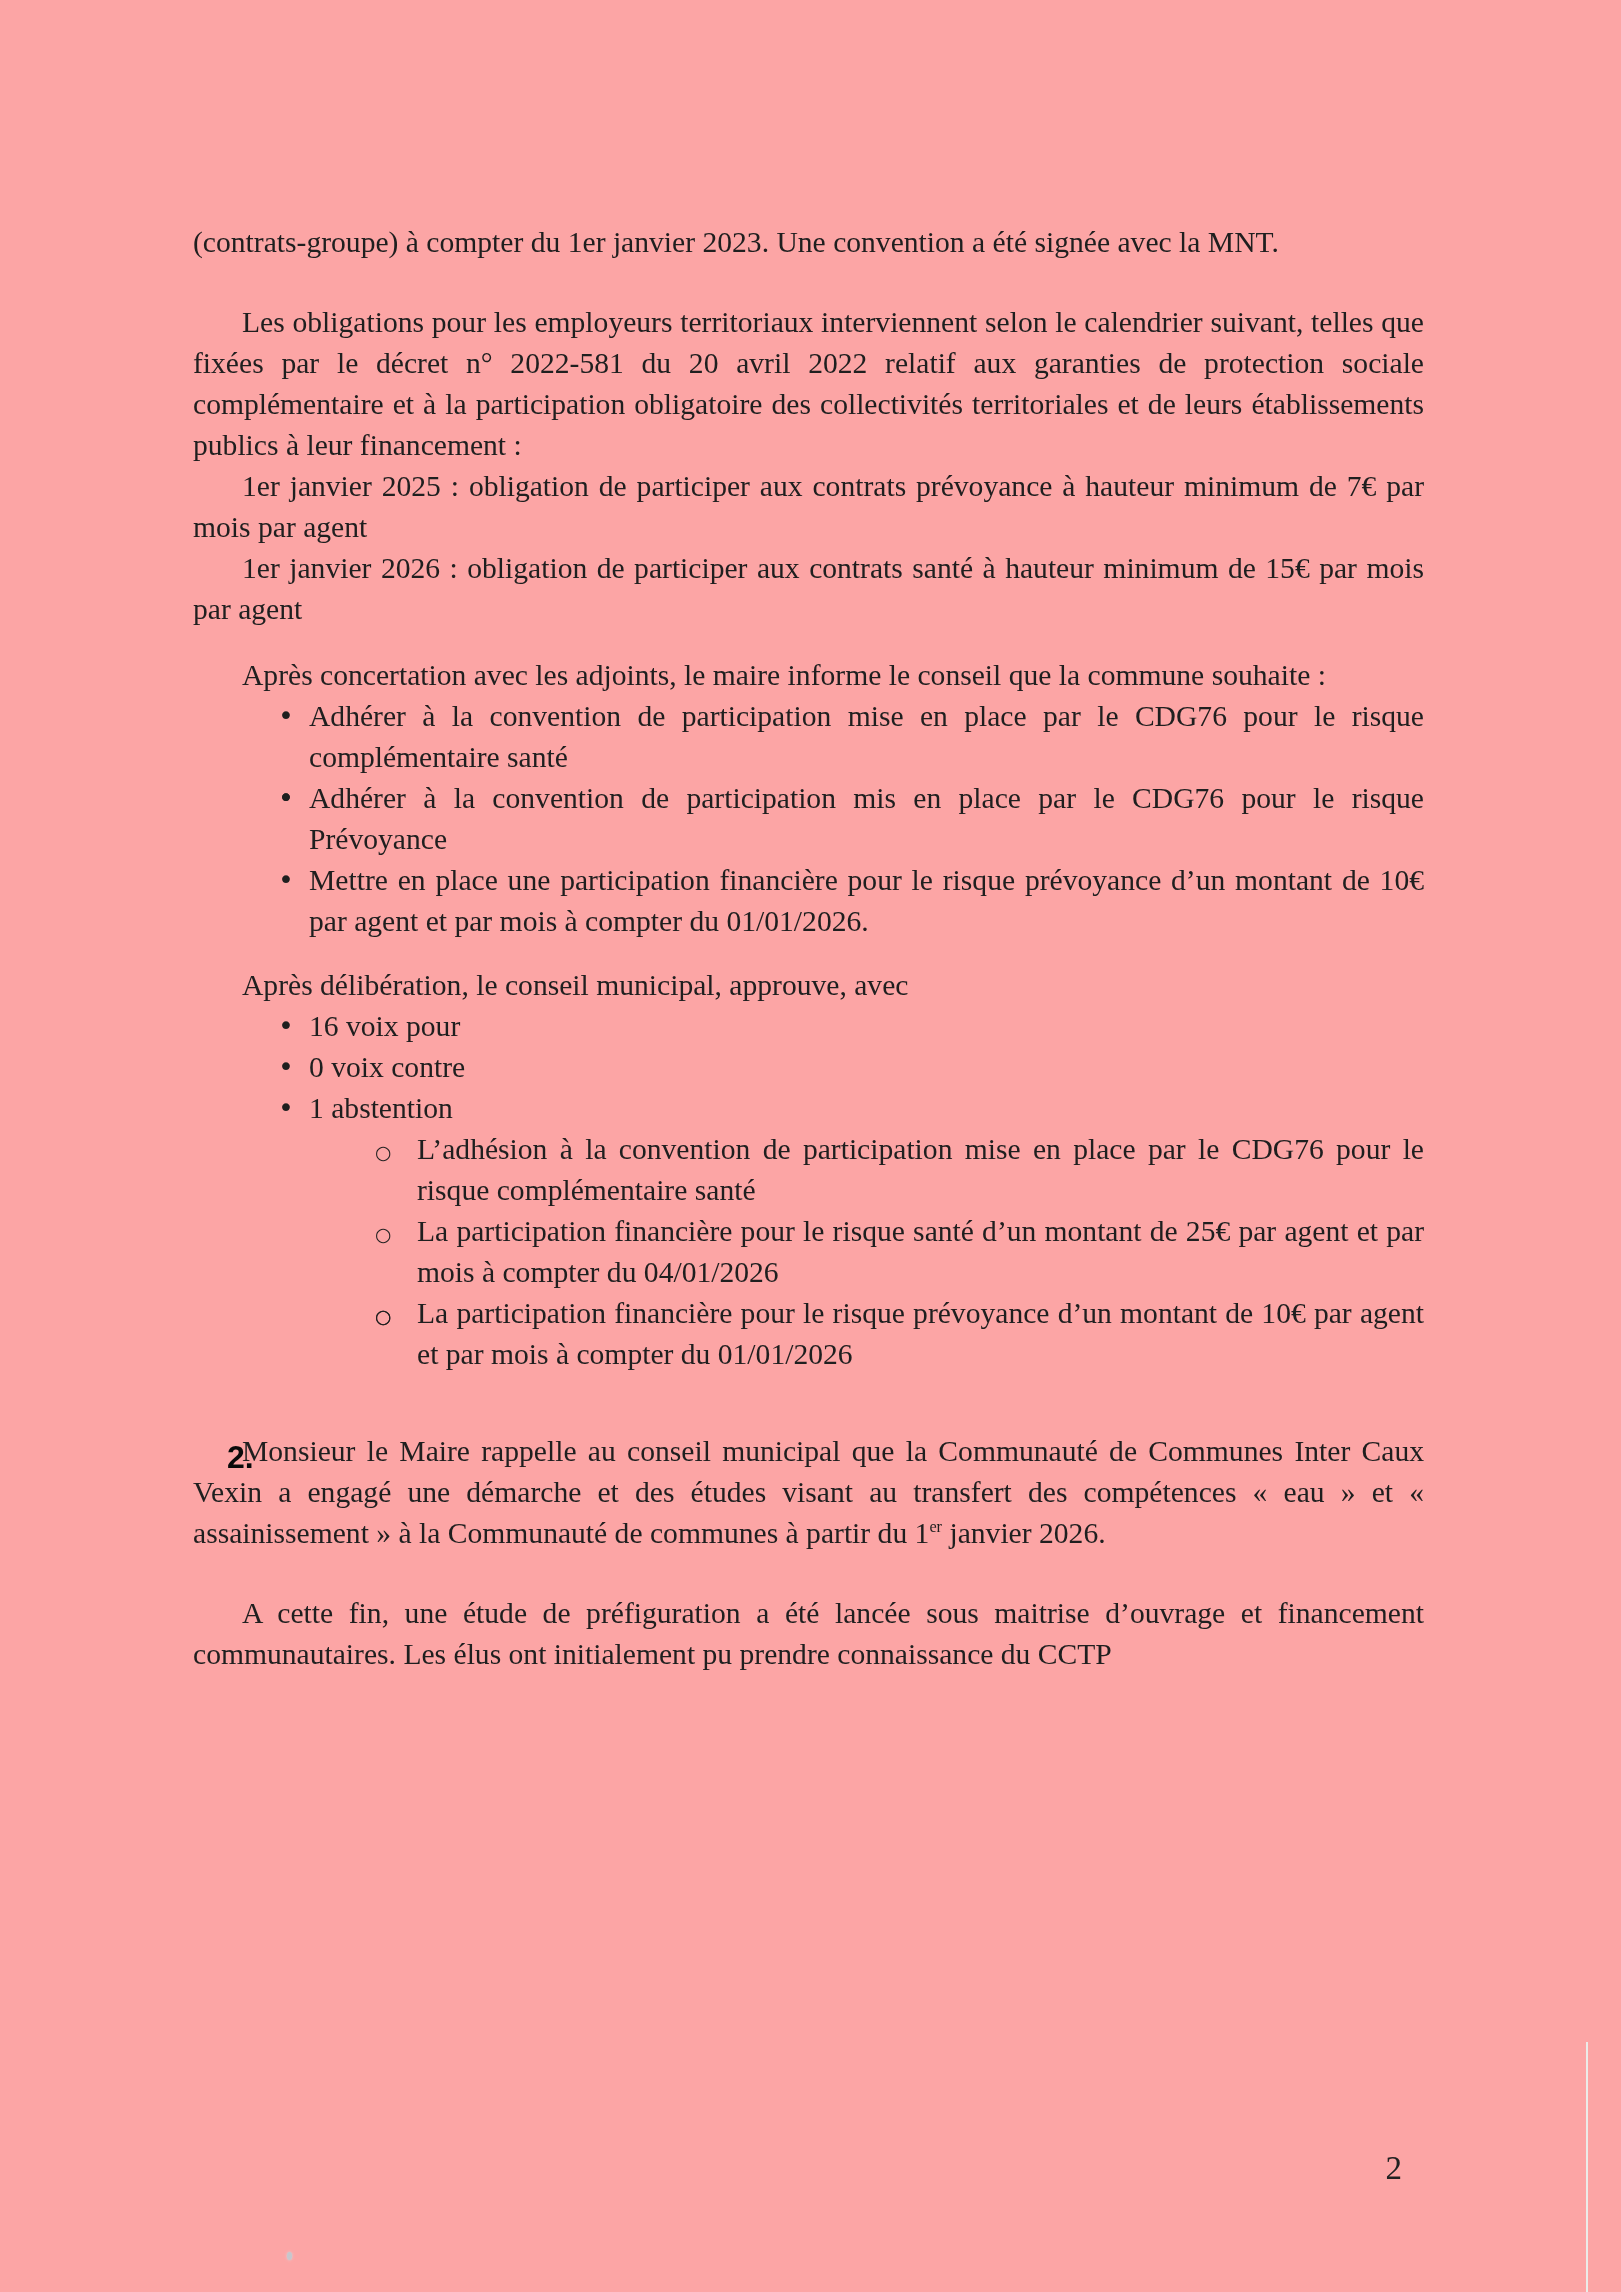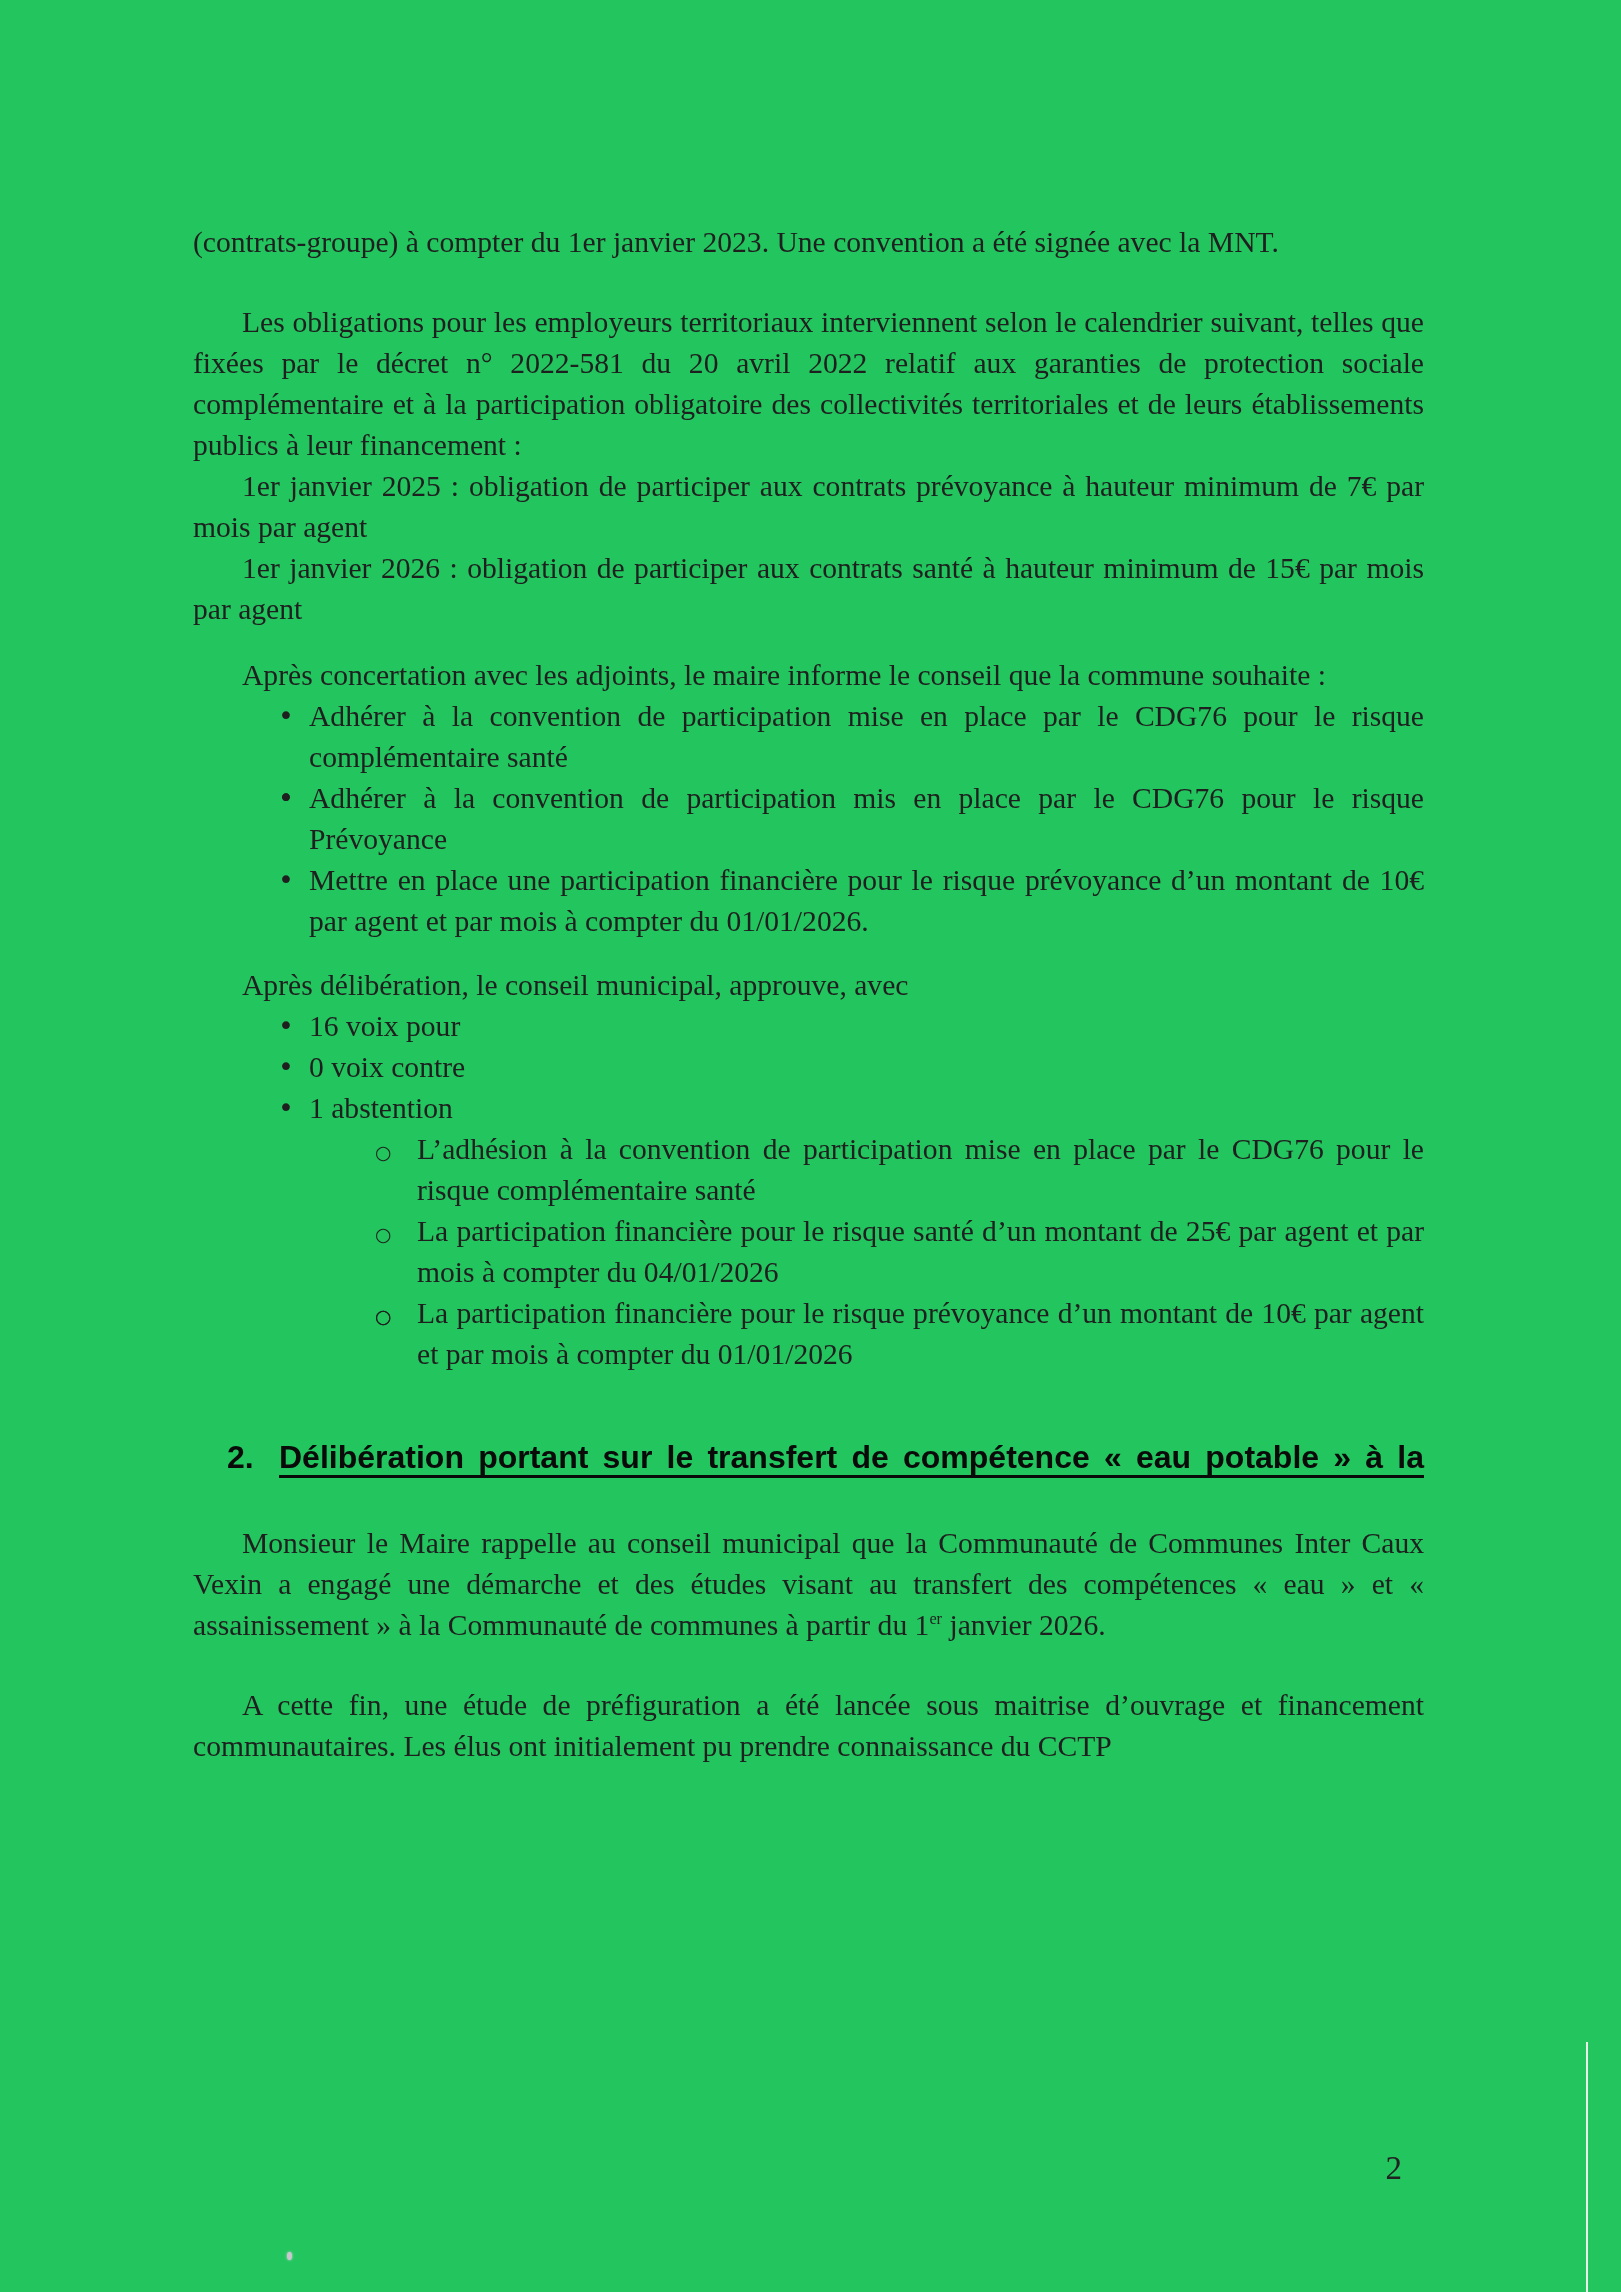--- a/index.html
+++ b/index.html
@@ -1,19 +1,19 @@
 <!DOCTYPE html>
 <html lang="fr" style="font-size:14.3px"><head>
 <meta charset="utf-8">
 <style>
   html,body{margin:0;padding:0;background:#e8e8e8;}
   .page{
     position:relative;
     width:1621px;height:2293px;
-    background:#22c55e;
+    background:#fca5a5;
     overflow:hidden;
     font-family:"Liberation Serif", serif;
     font-size:29.6px;
     line-height:41px;
     color:#1f1f1f;
   }
   .content{
     position:absolute;
     left:193px;top:0;
     width:1231px;
@@ -175,21 +175,20 @@
         <span class="marker">○</span>
       </div>
       <div class="li2">
         <span class="marker">○</span>
         <span>La participation financière pour le risque prévoyance d’un montant de 10€ par agent et par mois à compter du 01/01/2026</span>
       </div>
     </div>
 
     <div class="h2-block">
       <span class="h2-num">2.</span>
-      <div class="h2-line h2-line1">Délibération portant sur le transfert de compétence « eau potable » à la</div>
     </div>
 
     <p class="para indent m-maire"><span>Monsieur le Maire rappelle au conseil municipal que la Communauté de Communes Inter Caux Vexin a engagé une démarche et des études visant au transfert des compétences « eau » et « assainissement » à la Communauté de communes à partir du 1</span><sup class="sup-er">er</sup><span> janvier 2026.</span></p>
 
     <p class="para indent m-etude">A cette fin, une étude de préfiguration a été lancée sous maitrise d’ouvrage et financement communautaires. Les élus ont initialement pu prendre connaissance du CCTP</p>
 
   </div>
 
   <div class="page-number">2</div>
 

